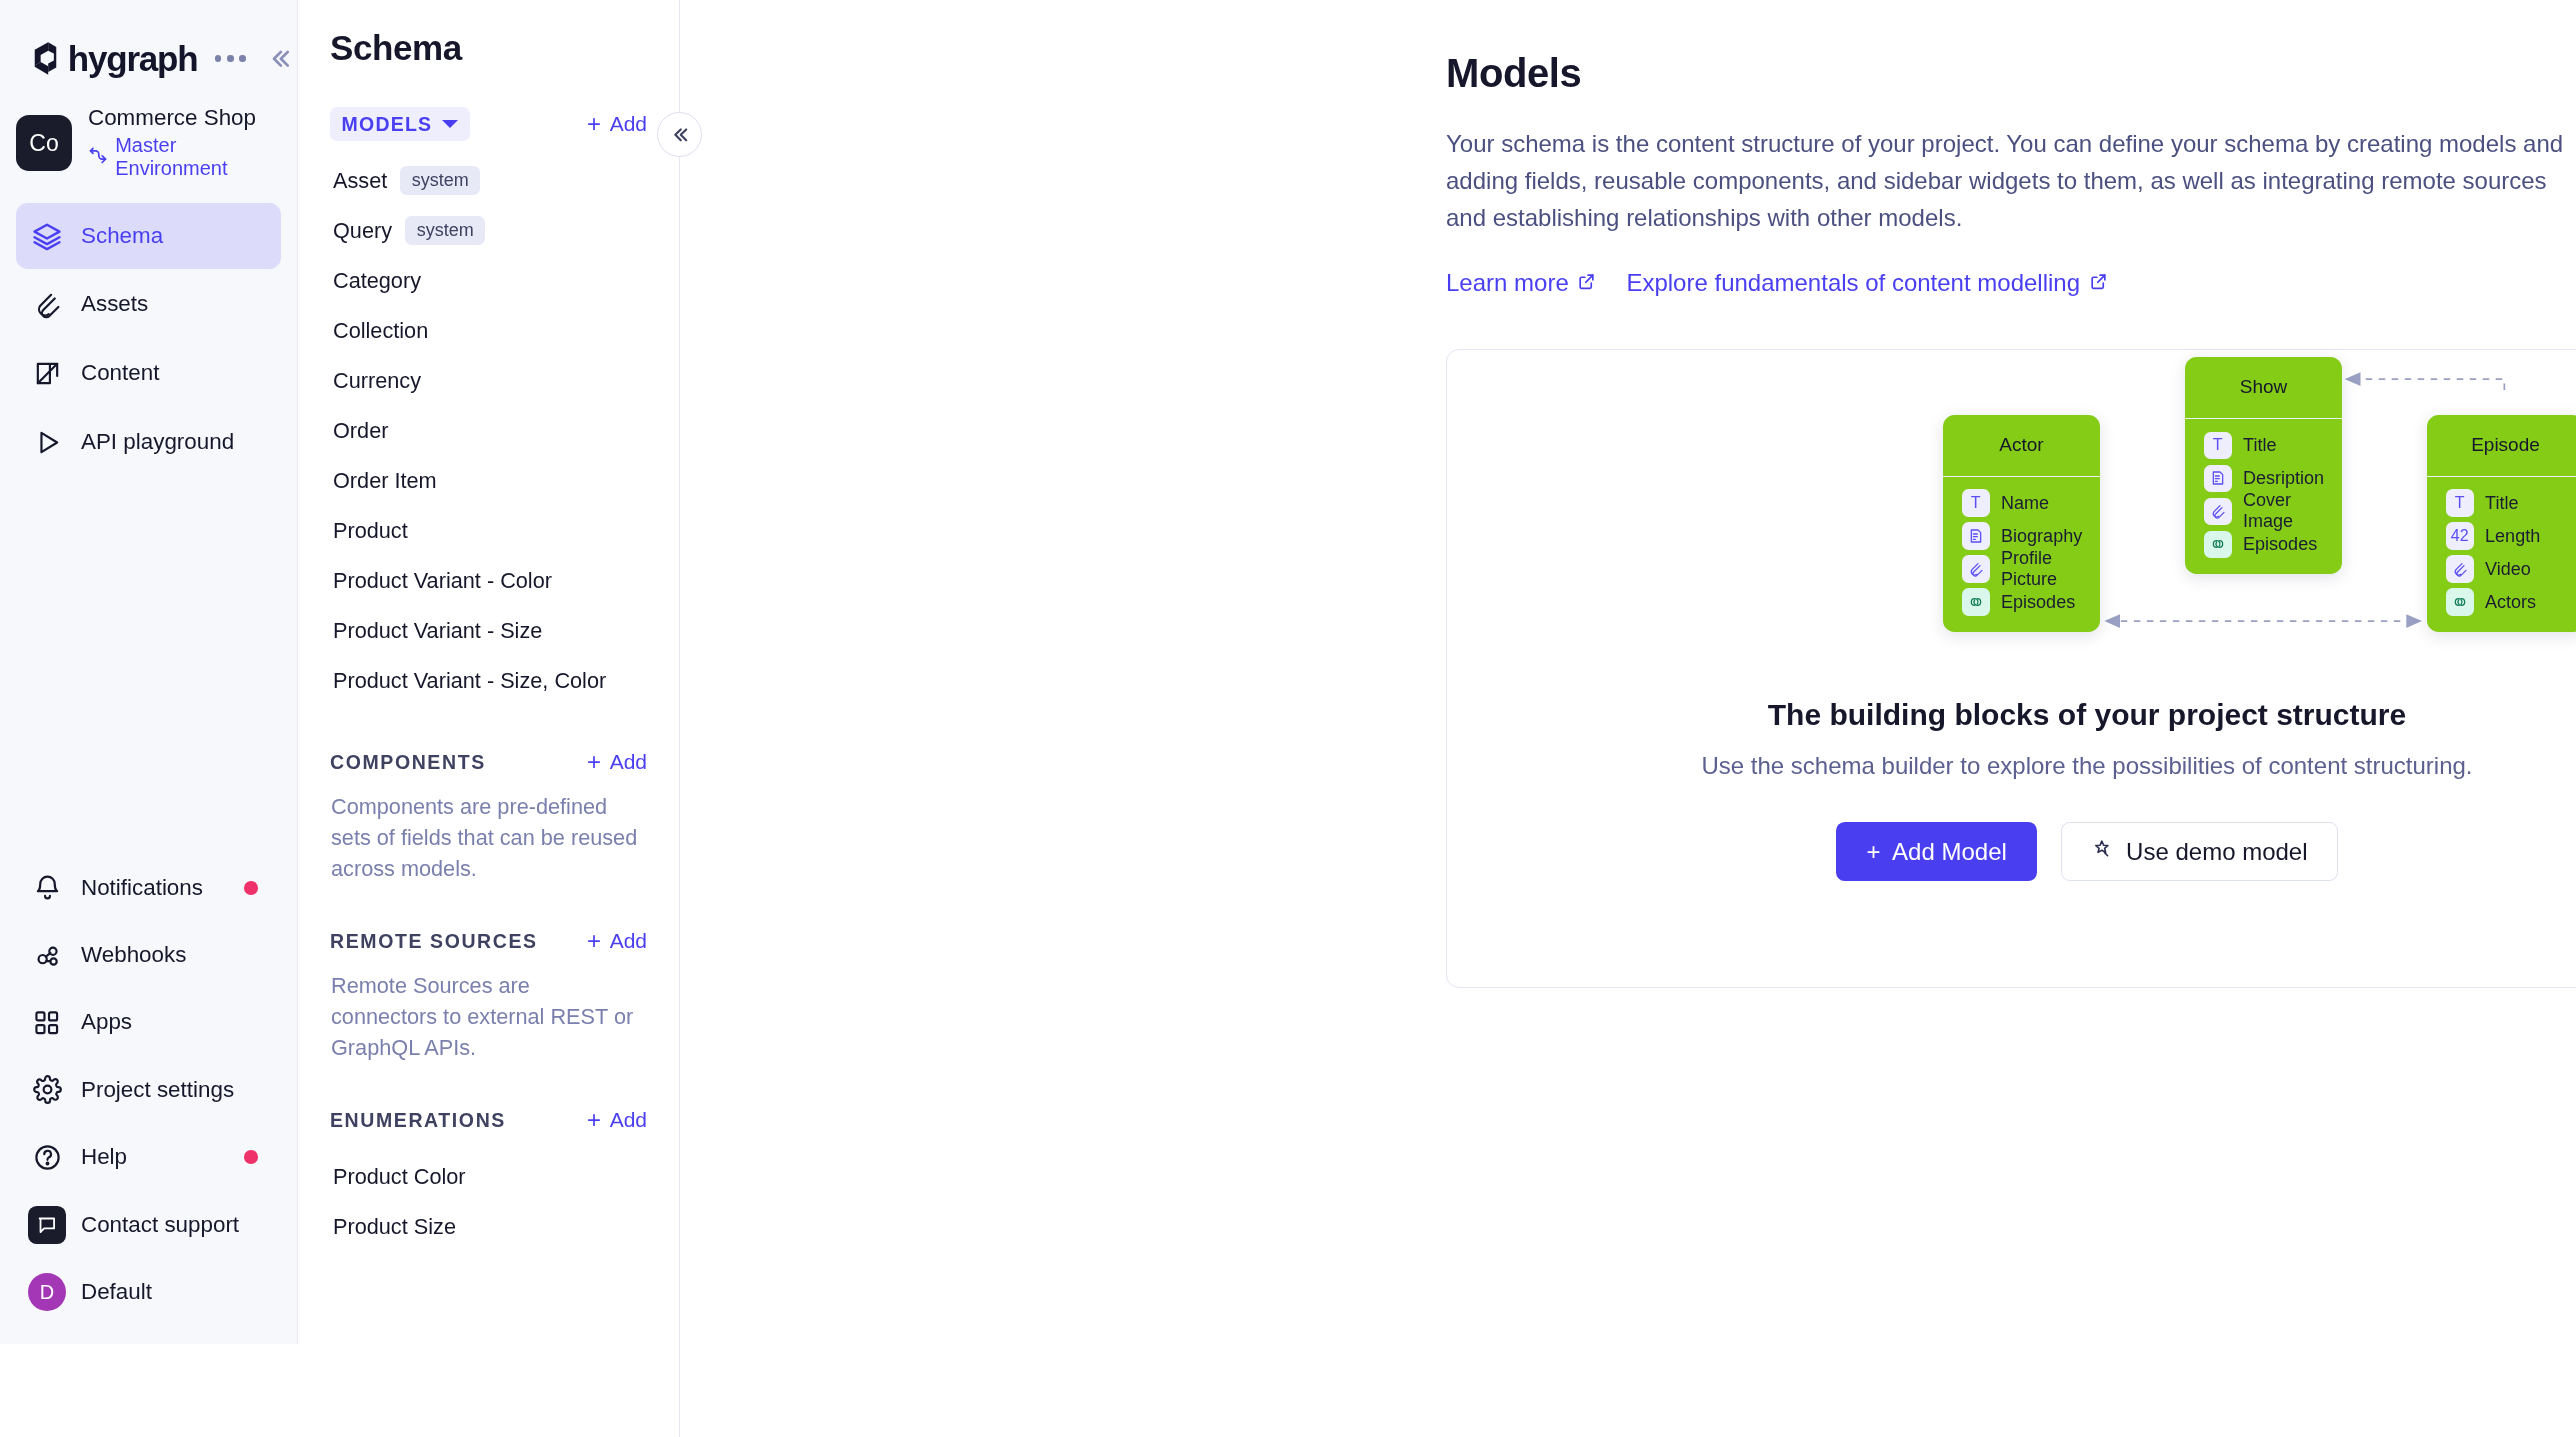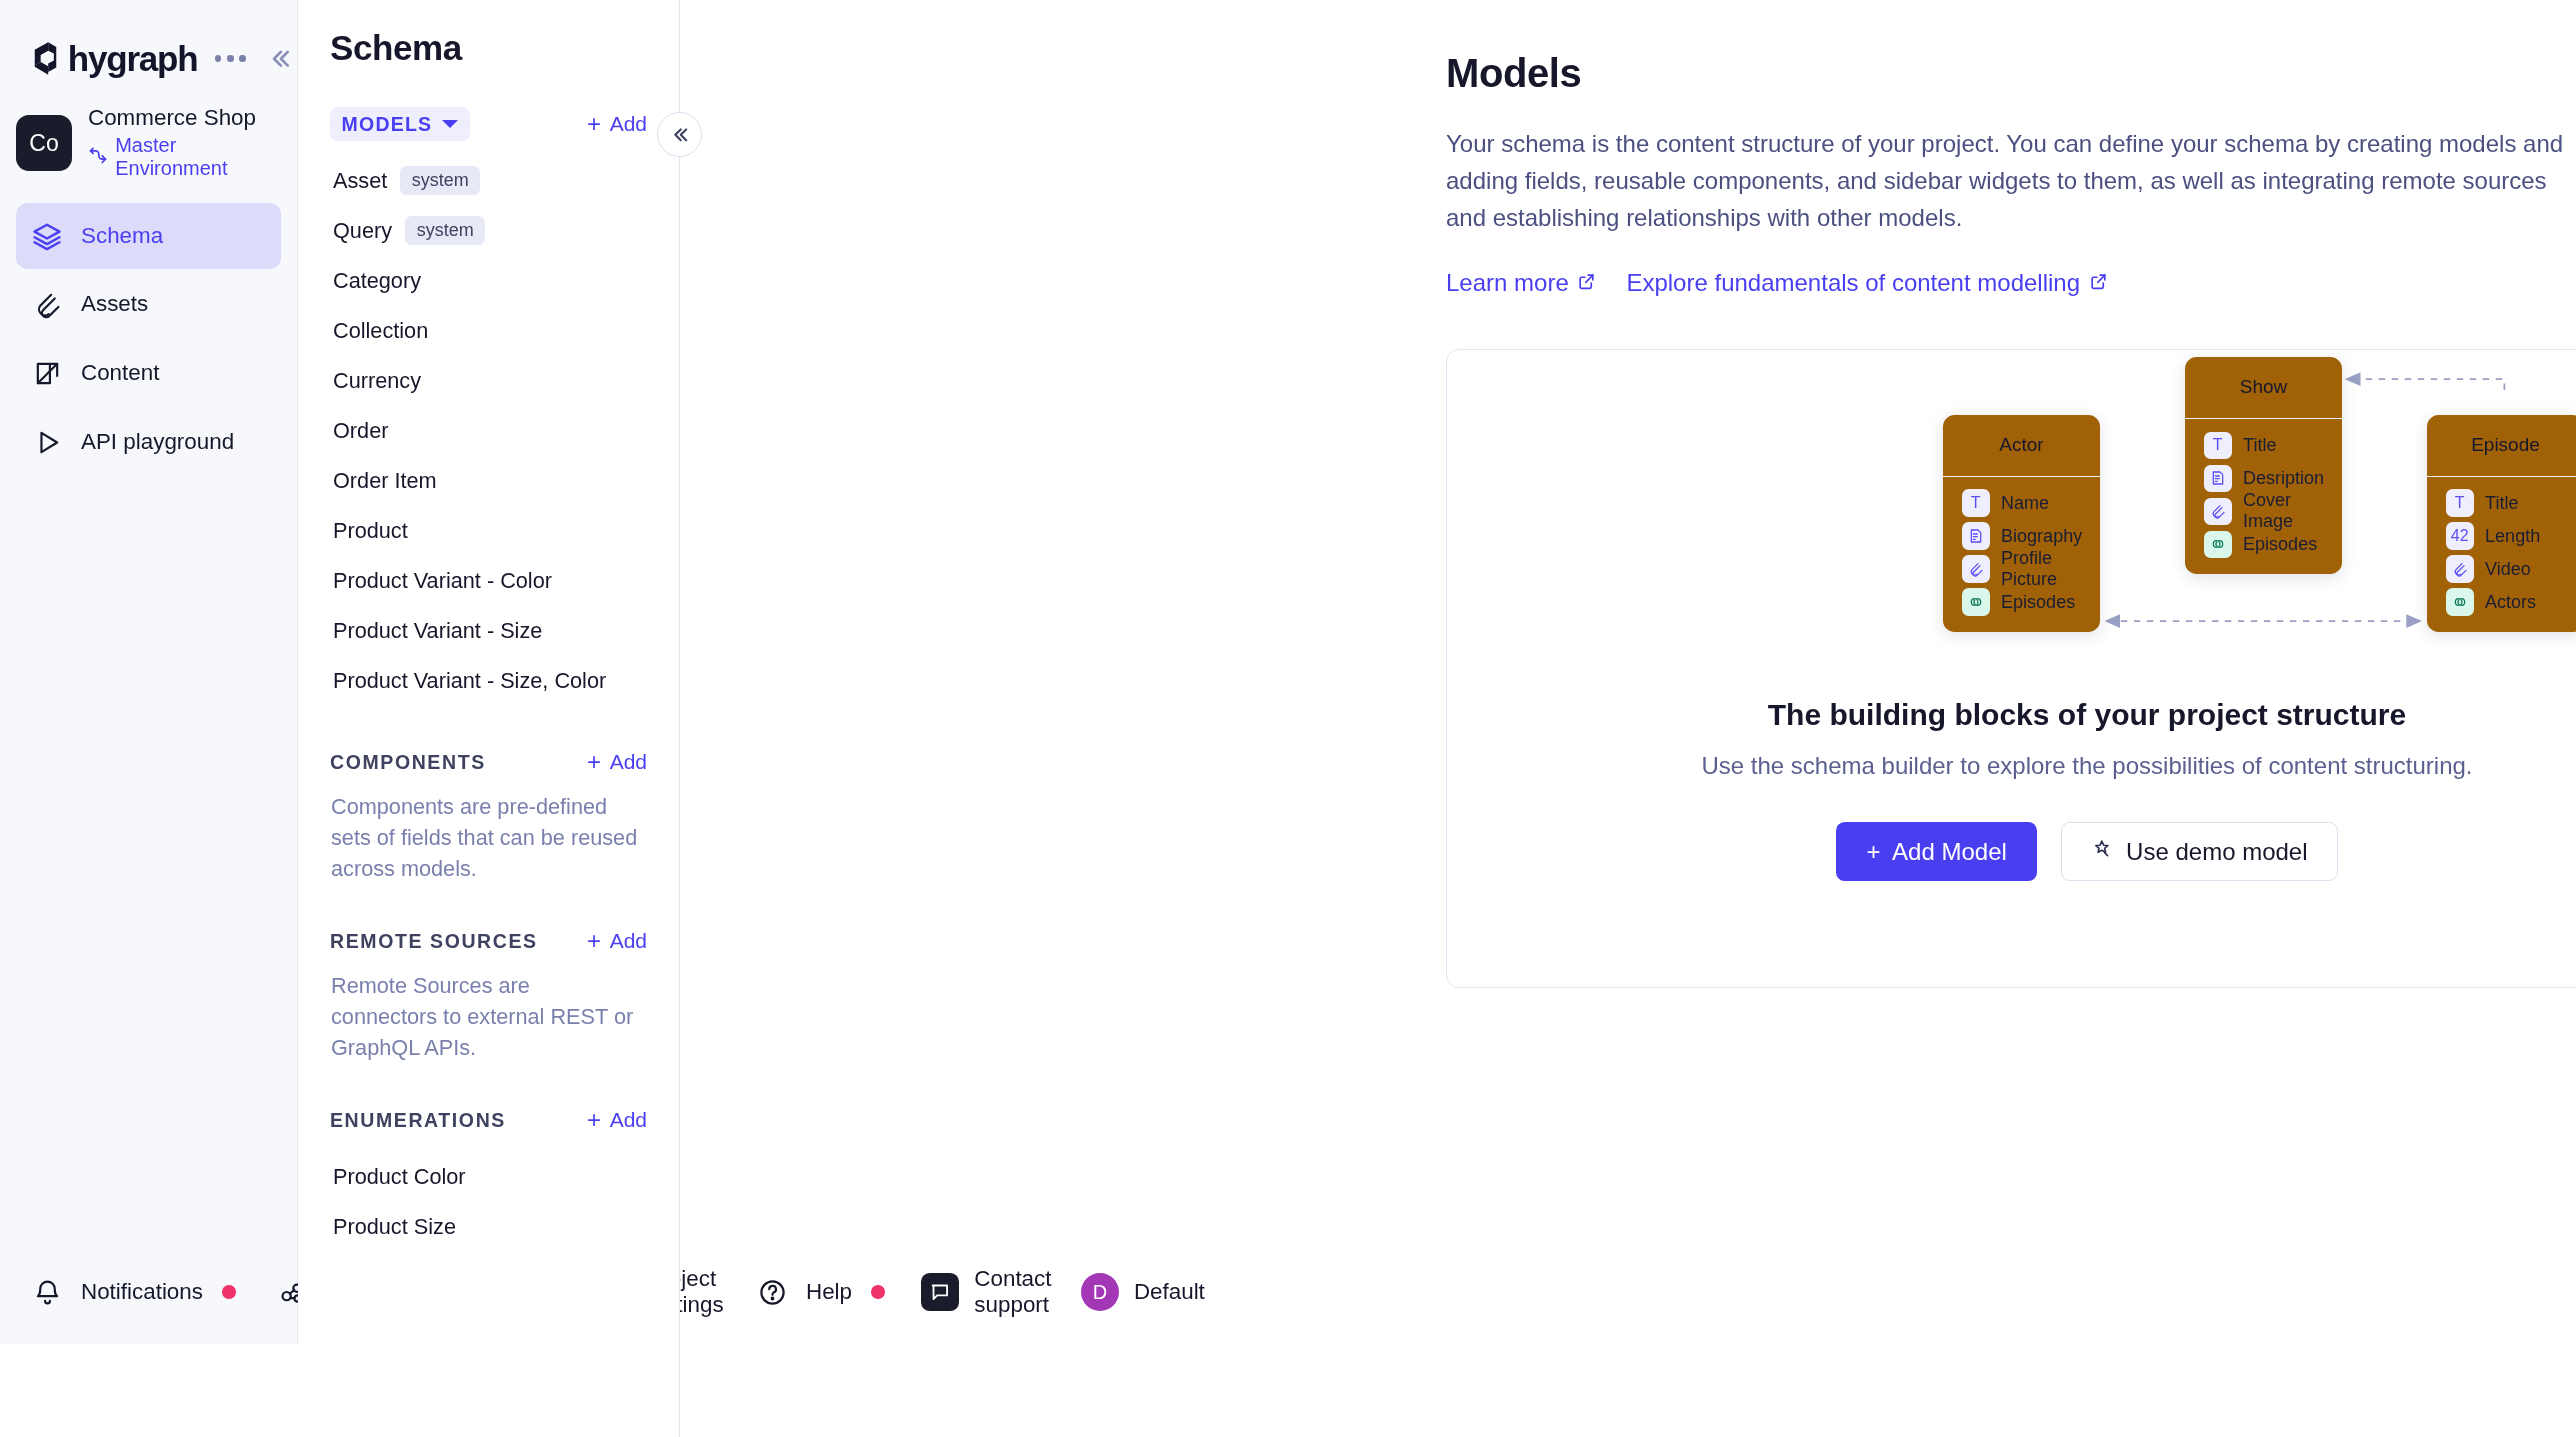--- a/index.html
+++ b/index.html
@@ -54,21 +54,21 @@
   .nav-item {
     display: flex; align-items: center; gap: 19px;
     height: 66px; border-radius: 11.6px; padding: 0 16px;
     cursor: pointer; color: #16172a; font-size: 22.4px;
   }
   .nav-item.active { background: #dcdcfa; color: #4a3ff0; }
   .nav-ico { width: 30px; height: 30px; flex: 0 0 30px; display: flex; align-items: center; justify-content: center; }
 
   .rail-spacer { flex: 1 1 auto; }
 
-  .nav-bottom { padding: 0 16px 19px 16px; display: flex; flex-direction: row; gap: 1.4px; }
+  .nav-bottom { padding: 0 16px 19px 16px; display: flex; flex-direction: column; gap: 1.4px; }
   .nav-item-b {
     display: flex; align-items: center; gap: 19px;
     height: 66px; border-radius: 11.6px; padding: 0 16px;
     cursor: pointer; color: #16172a; font-size: 22.4px; position: relative;
   }
   .dot-badge {
     width: 13.7px; height: 13.7px; border-radius: 50%;
     background: #f0326a; margin-left: auto; margin-right: 7.2px; display: block;
   }
   .support-tile {
@@ -148,21 +148,21 @@
   }
 
   .promo-card {
     margin-top: 52px; width: 1282px; height: 639px;
     border: 1.4px solid #e2e5f3; border-radius: 13px;
     background: #ffffff; position: relative;
   }
   .diagram { position: relative; width: 100%; height: 340px; }
 
   .mcard {
-    position: absolute; background: #a16207;
+    position: absolute; background: #84cc16;
     border-radius: 11.6px;
     box-shadow: 0 3.6px 16px rgba(30,35,80,0.13);
   }
   .mcard-head {
     height: 62px; display: flex; align-items: center; justify-content: center;
     font-size: 19px; color: #16172a; border-bottom: 1.4px solid #eef0f8;
   }
   .mcard-body { padding: 10px 0 13px 0; display: flex; flex-direction: column; }
   .frow { display: flex; align-items: center; gap: 11.6px; height: 33px; padding: 0 19px; }
   .ftile {

